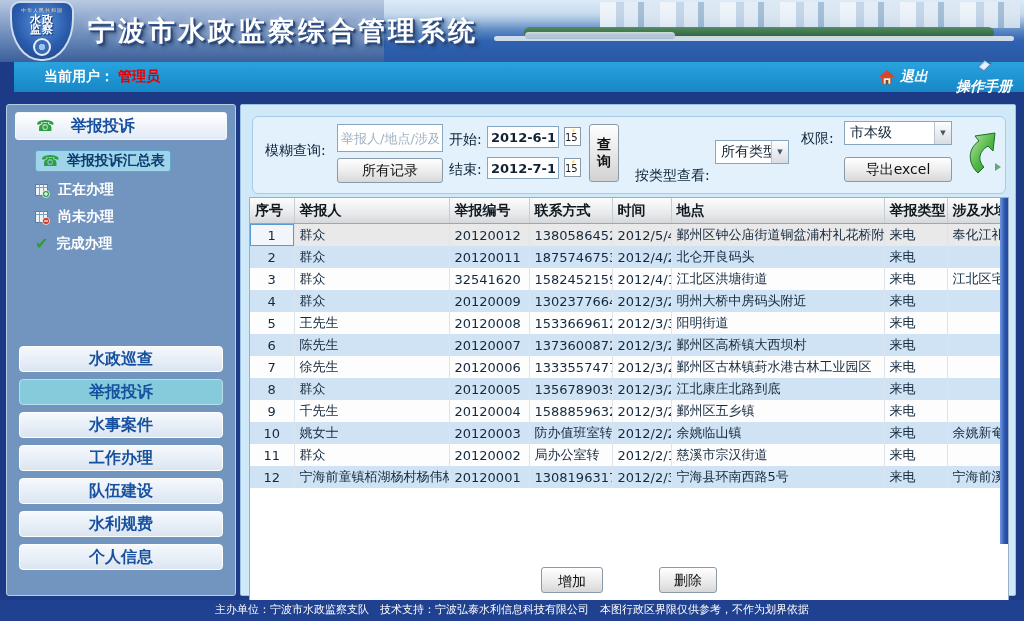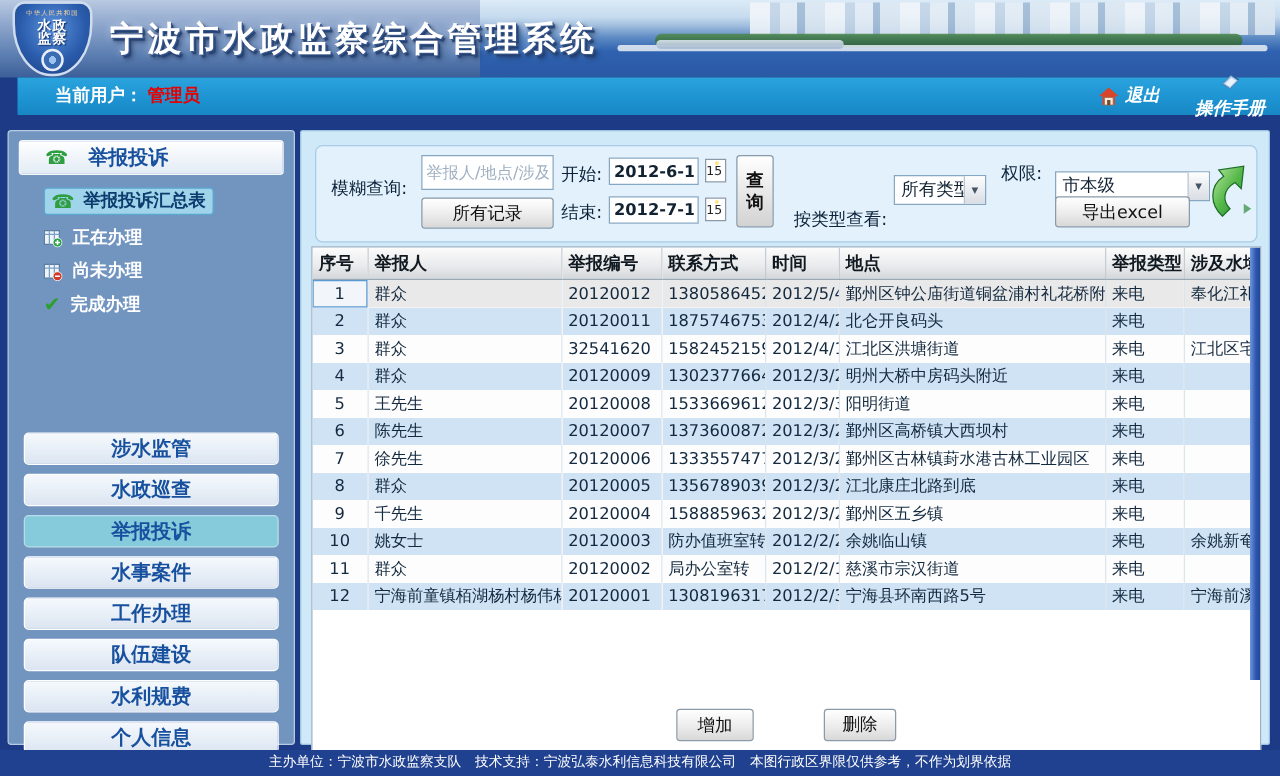--- a/index.html
+++ b/index.html
@@ -207,21 +207,20 @@
         </svg>
       </span>
       <span>尚未办理</span>
     </div>
     <div class="subitem">
       <span class="check">✔</span>
       <span>完成办理</span>
     </div>
   </div>
   <div class="modules">
-    <div class="module">涉水监管</div>
     <div class="module">水政巡查</div>
     <div class="module active">举报投诉</div>
     <div class="module">水事案件</div>
     <div class="module">工作办理</div>
     <div class="module">队伍建设</div>
     <div class="module">水利规费</div>
     <div class="module">个人信息</div>
   </div>
 </div>
 
@@ -248,21 +247,21 @@
       <span>查询</span>
     </button>
 
     <span class="lbl" style="left:382px;top:30px;margin-top:20px;">按类型查看:</span>
     <div class="dd" style="left:462px;top:23px;width:74px;">
       <span class="val">所有类型</span>
       <span class="arrow">▼</span>
     </div>
 
     <span class="lbl" style="left:548px;top:13px;">权限:</span>
-    <div class="dd" style="left:591px;top:20px;width:124px;">
+    <div class="dd" style="left:591px;top:4px;width:108px;">
       <span class="val">市本级</span>
       <span class="arrow">▼</span>
     </div>
     <button class="gbtn" style="left:591px;top:40px;width:108px;height:25px;">导出excel</button>
 
     <span class="refresh">
       <svg width="42" height="50" viewBox="0 0 42 50">
         <defs>
           <linearGradient id="grn" x1="0" y1="0" x2="1" y2="1">
             <stop offset="0" stop-color="#bfe8a8"></stop>

